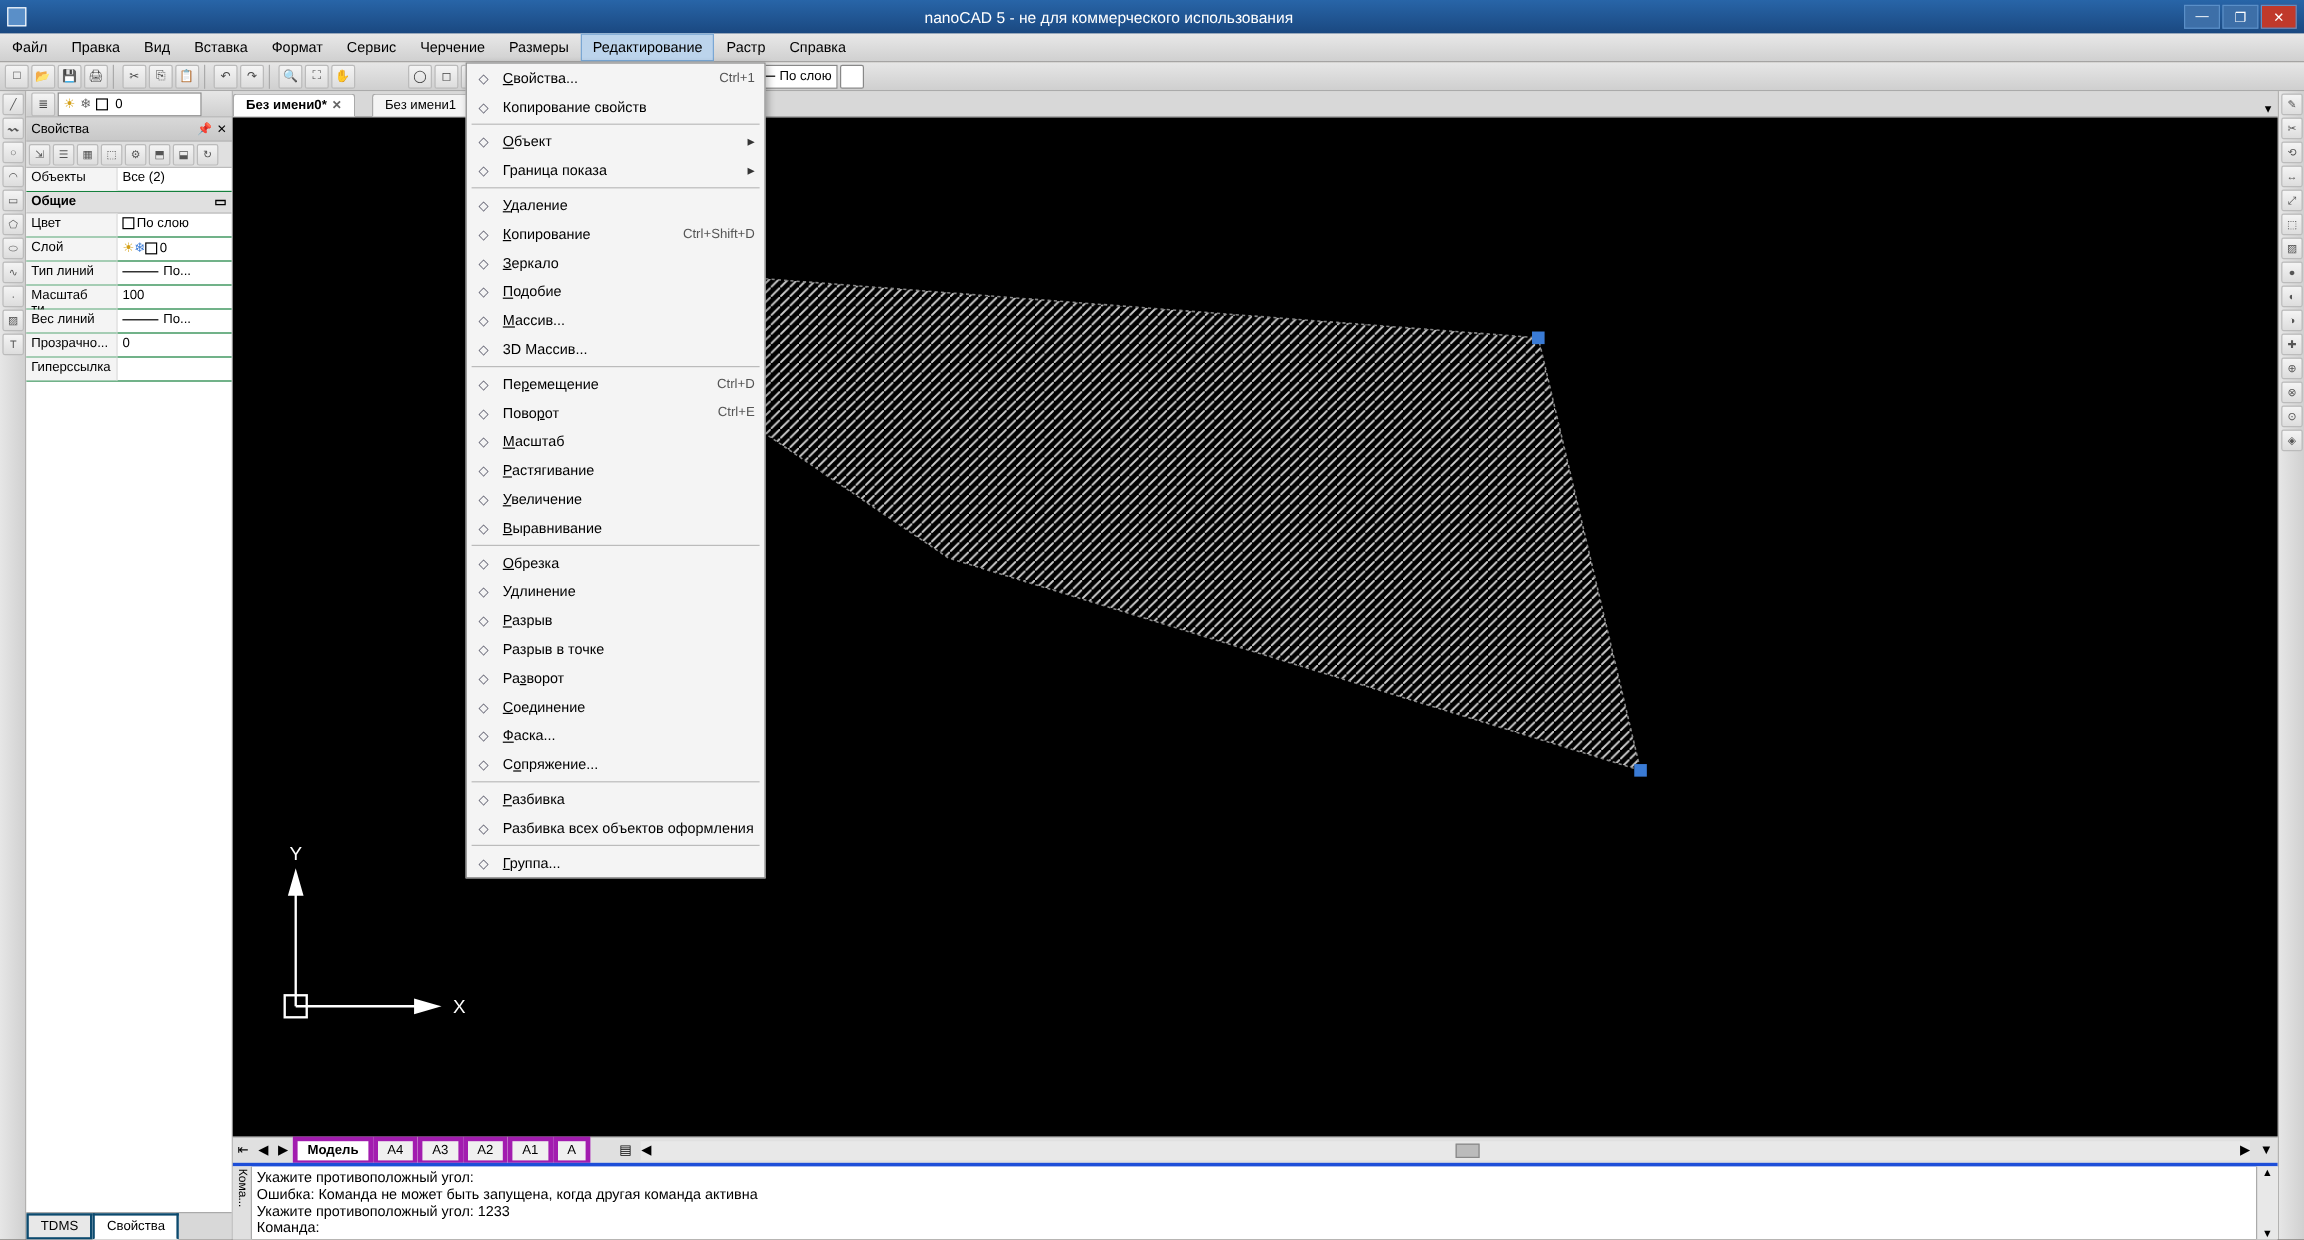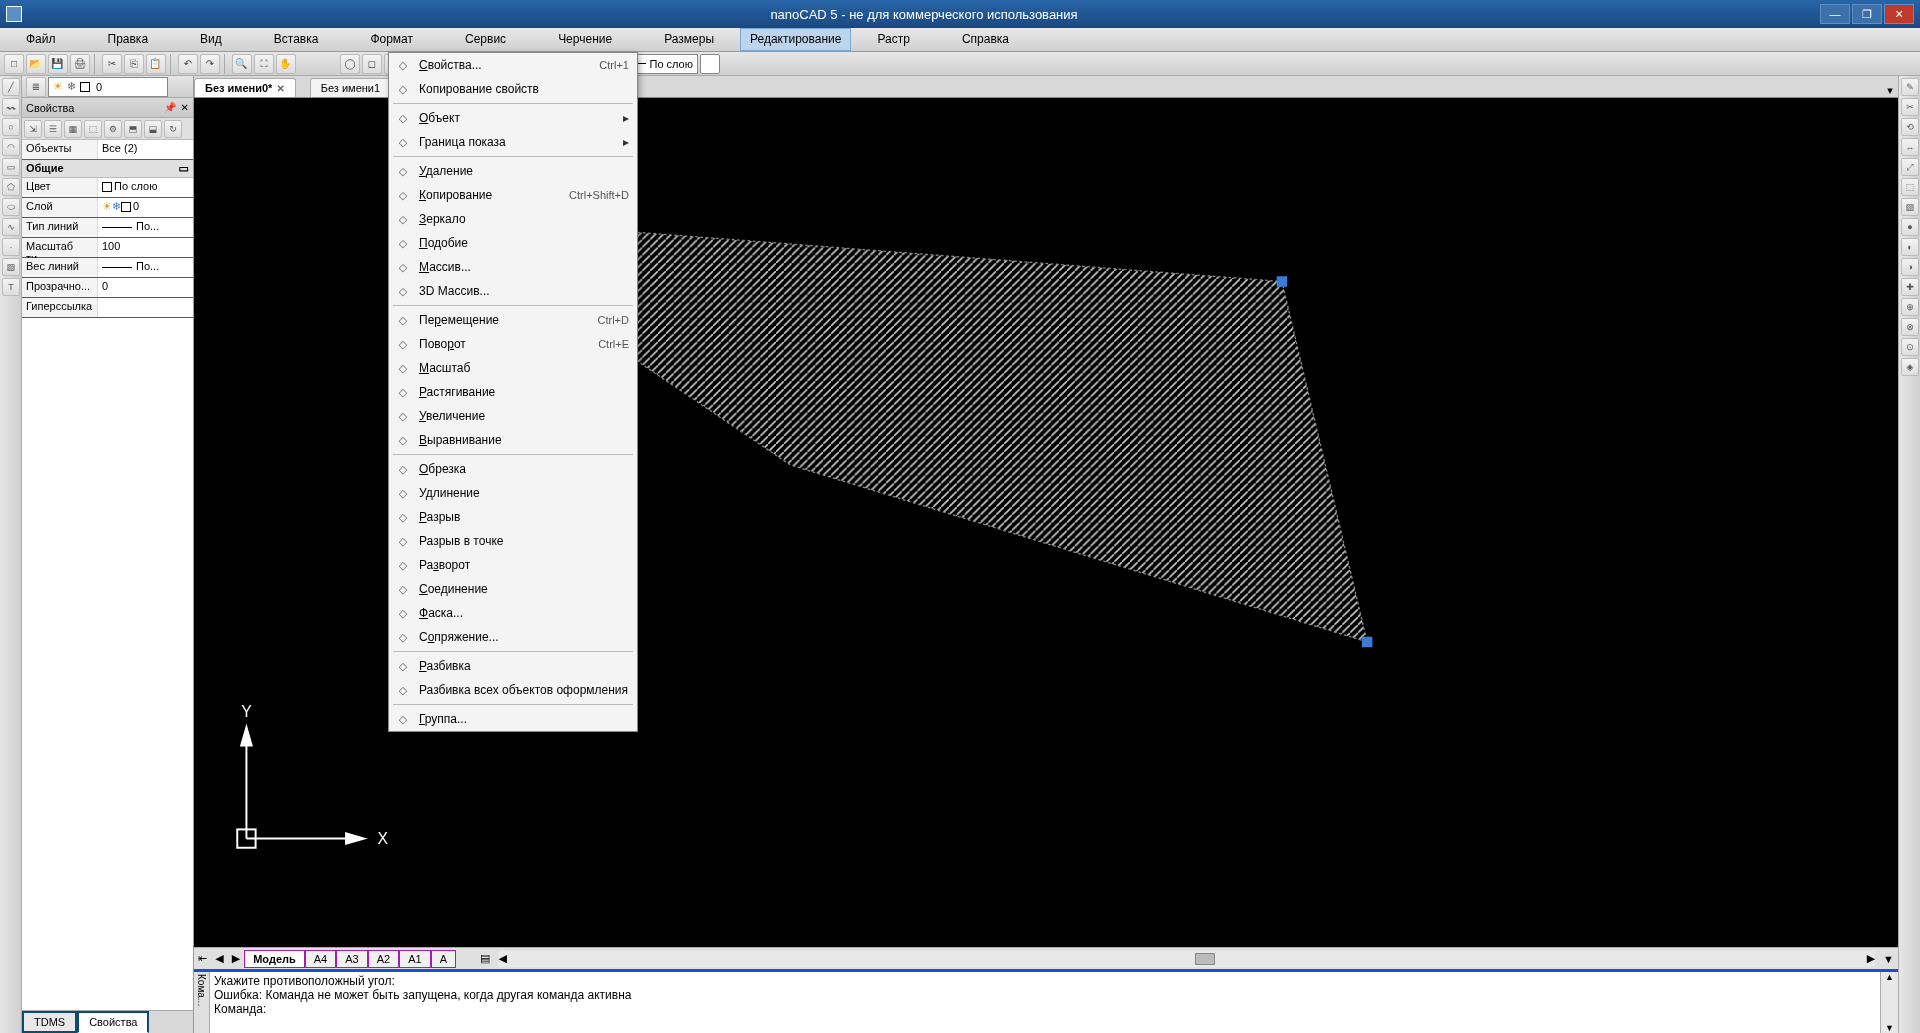--- a/index.html
+++ b/index.html
@@ -6,21 +6,21 @@
 body { width: 1920px; height: 1033px; background: #d4d0c8; overflow: hidden; position: relative; }
 
 .titlebar { height: 28px; background: linear-gradient(#2865a8, #1a4880); color: #fff; display: flex; align-items: center; padding: 0 6px; font-size: 13px; text-align: center; }
 .titlebar .icon { width: 16px; height: 16px; background: #5a8fc8; margin-right: 6px; border: 1px solid #fff; }
 .titlebar .title { flex: 1; }
 .win-controls { display: flex; gap: 2px; }
 .win-btn { width: 30px; height: 20px; background: #3d6fa8; border: 1px solid #5a8fc8; display: flex; align-items: center; justify-content: center; font-size: 11px; color: #fff; cursor: pointer; }
 .win-btn.close { background: #c0392b; }
 
 .menubar { height: 24px; background: linear-gradient(#e8e8e8, #d0d0d0); display: flex; font-size: 12px; border-bottom: 1px solid #999; }
-.menubar .mi { padding: 4px 26px; cursor: pointer; }
+.menubar .mi { padding: 4px 10px; cursor: pointer; }
 .menubar .mi.active { background: #bcd4ec; border: 1px solid #7aa7d4; padding: 3px 9px; }
 
 .toolbar-row { height: 24px; background: linear-gradient(#e6e6e6, #cfcfcf); border-bottom: 1px solid #aaa; display: flex; align-items: center; padding: 0 4px; gap: 2px; }
 .tbtn { width: 20px; height: 20px; background: linear-gradient(#f4f4f4, #ddd); border: 1px solid #bbb; border-radius: 2px; cursor: pointer; display:flex;align-items:center;justify-content:center;font-size:10px;color:#444; }
 .tsep { width: 4px; height: 20px; border-left: 1px solid #aaa; margin: 0 2px; }
 .combo { height: 20px; background: #fff; border: 1px solid #888; font-size: 11px; padding: 1px 4px; display: flex; align-items: center; gap: 4px; }
 .combo.layer { width: 260px; }
 .combo.lw { width: 110px; }
 .line-sample { flex: 1; border-top: 1px solid #000; height: 0; }
 
@@ -50,21 +50,21 @@
 .doc-tab { padding: 3px 10px; background: #f4f4f4; border: 1px solid #aaa; border-bottom: none; border-radius: 3px 3px 0 0; margin-right: 14px; cursor:pointer; display:flex;align-items:center;gap:4px; }
 .doc-tab.active { background: #fff; font-weight: bold; }
 .doc-tab .cx { font-size: 10px; color: #666; }
 .tab-nav { margin-left: auto; width: 16px; text-align: center; cursor:pointer; }
 
 .canvas-wrap { flex: 1; background: #000; position: relative; overflow: hidden; }
 .canvas-wrap svg { position:absolute; inset:0; }
 
 .layout-tabs { height: 22px; background: #e0e0e0; display: flex; font-size: 11px; align-items: center; border-top: 1px solid #aaa; }
 .layout-tabs .nav { padding: 0 4px; cursor:pointer; }
-.layout-tab { padding: 2px 8px; border: 1px solid #a21caf; background: #f0f0f0; cursor:pointer; }
+.layout-tab { padding: 2px 8px; border: 4px solid #a21caf; background: #f0f0f0; cursor:pointer; }
 .layout-tab.active { background: #fff; font-weight: bold; }
 .hscroll { flex:1; height:16px; background:#e8e8e8; margin:0 4px; display:flex;align-items:center; }
 .hscroll .thumb { width:20px;height:12px;background:#bbb;border:1px solid #888;margin-left:50%; }
 
 .cmd-area { height: 64px; background: #fff; border-top: 3px solid #1d4ed8; display: flex; }
 .cmd-label { writing-mode: vertical-rl; font-size: 10px; padding: 2px; background: #e0e0e0; border-right:1px solid #aaa; }
 .cmd-text { flex:1; font-family: "Courier New", monospace; font-size: 12px; padding: 2px 4px; line-height: 14px; overflow:hidden; }
 .cmd-scroll { width:18px;background:#e8e8e8;border-left:1px solid #aaa;display:flex;flex-direction:column;justify-content:space-between;align-items:center;font-size:9px; }
 
 
@@ -283,20 +283,21 @@
         <div class="thumb"></div>
         <span style="margin-left:auto">▶</span>
       </div>
       <span class="nav">▼</span>
     </div>
     <div class="cmd-area">
       <div class="cmd-label">Кома...</div>
       <div class="cmd-text" id="cmd-text">
           <div>Укажите противоположный угол:</div>
           <div>Ошибка: Команда не может быть запущена, когда другая команда активна</div>
+          <div>Укажите противоположный угол: 1233</div>
           <div>Команда:</div>
         </div>
       <div class="cmd-scroll">
           <span>▲</span>
           <span>▼</span>
         </div>
     </div>
   </div>
 
   <div class="right-toolbar">

